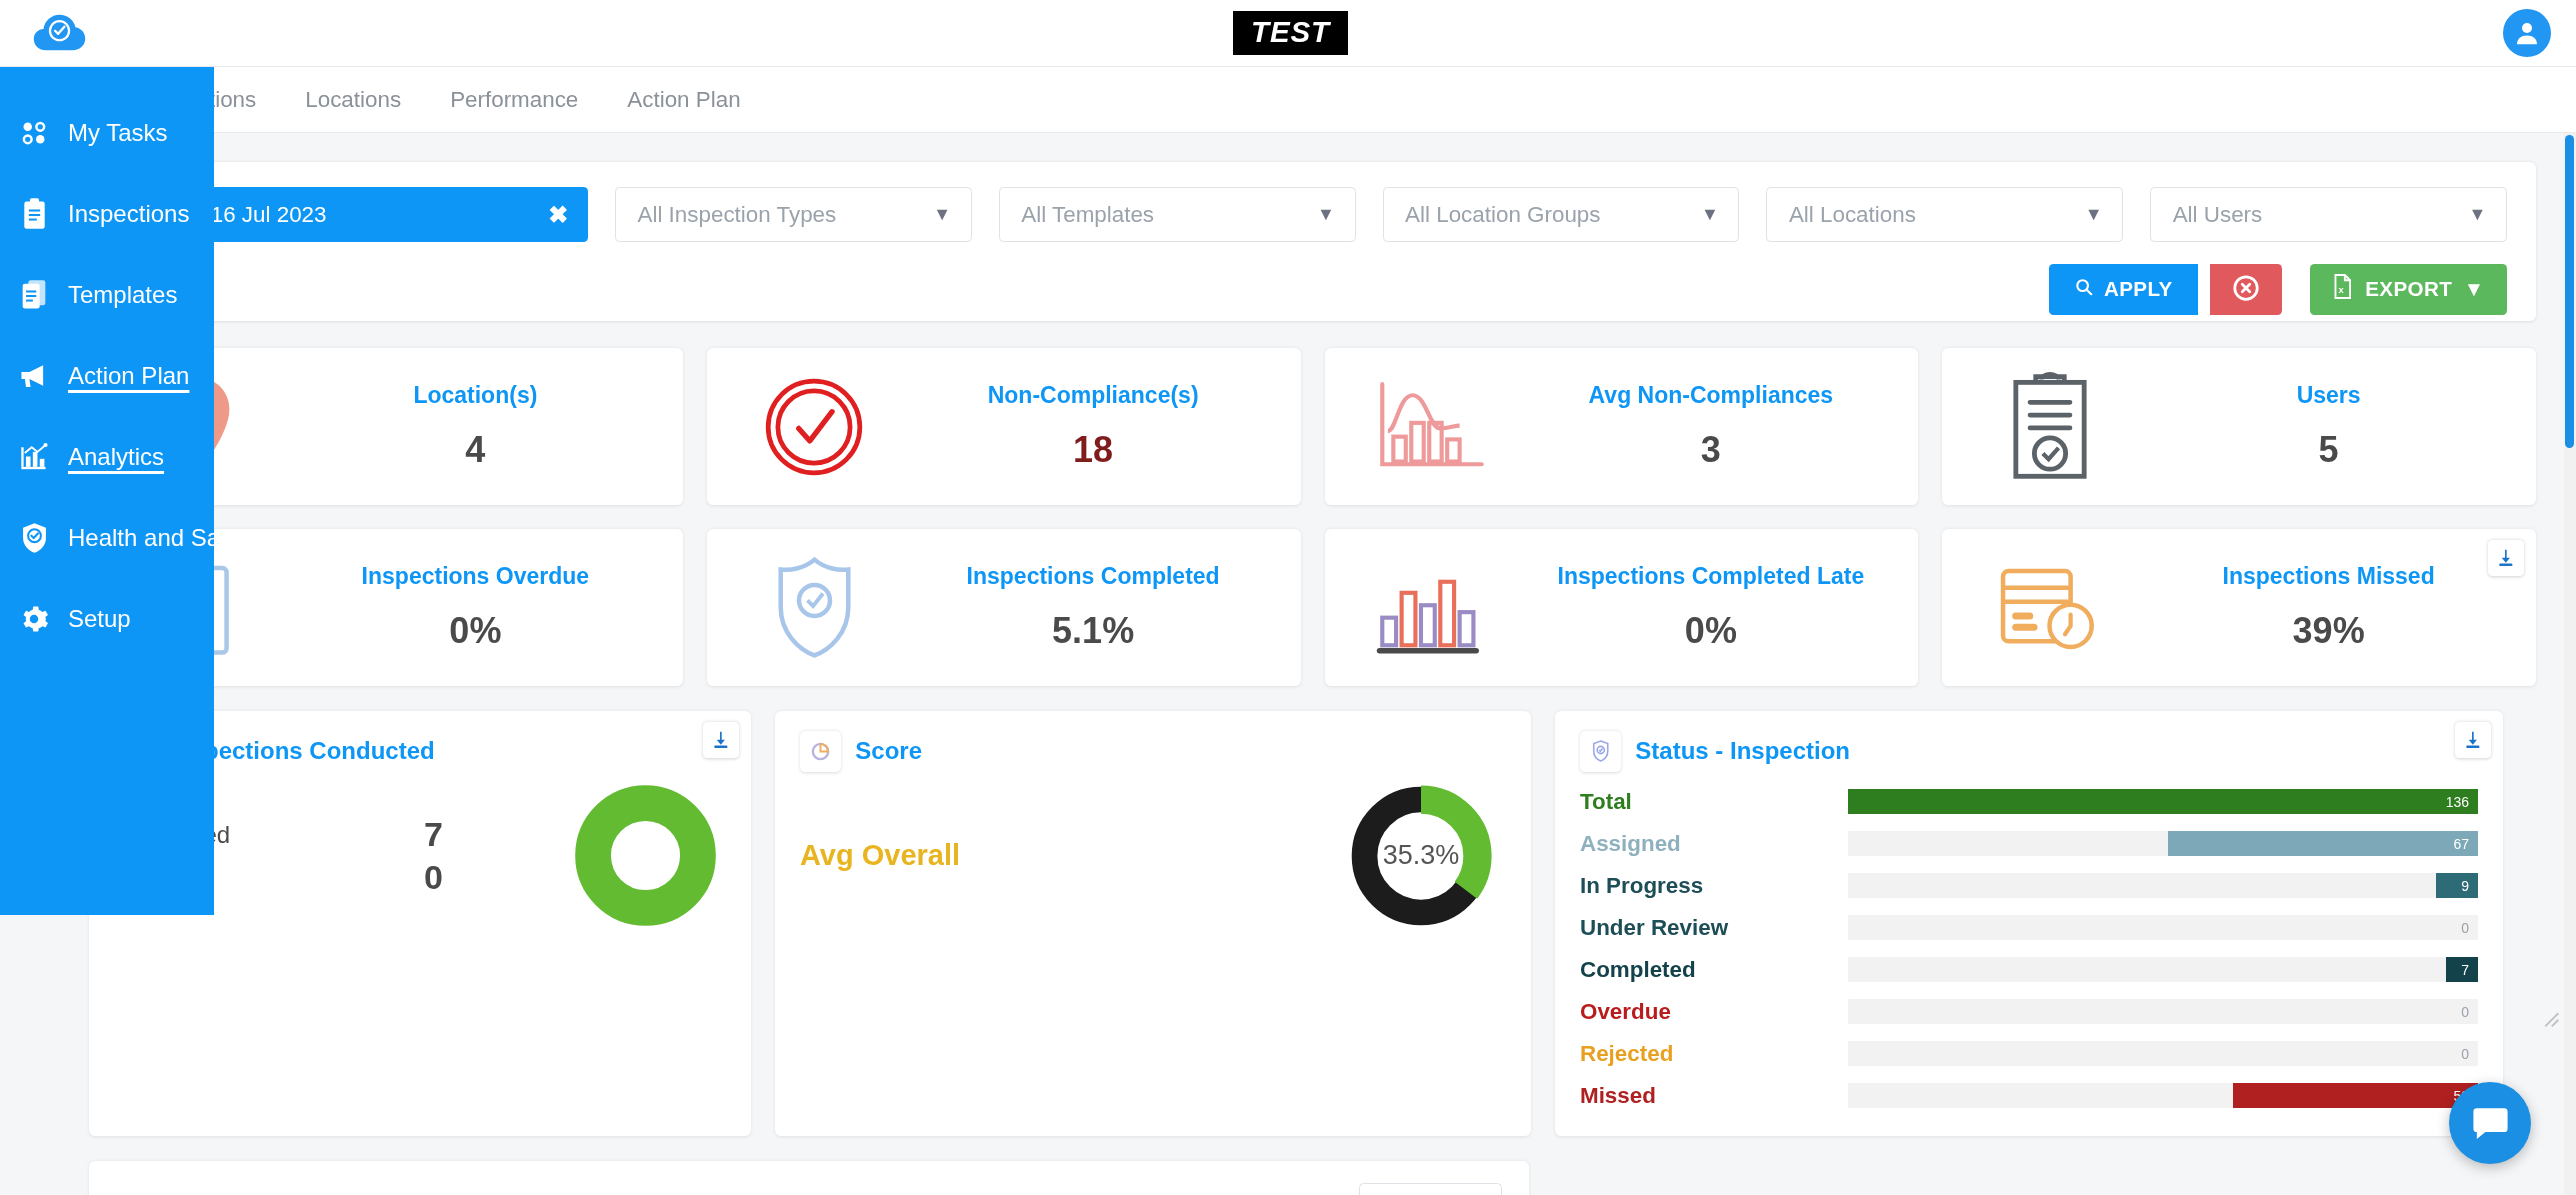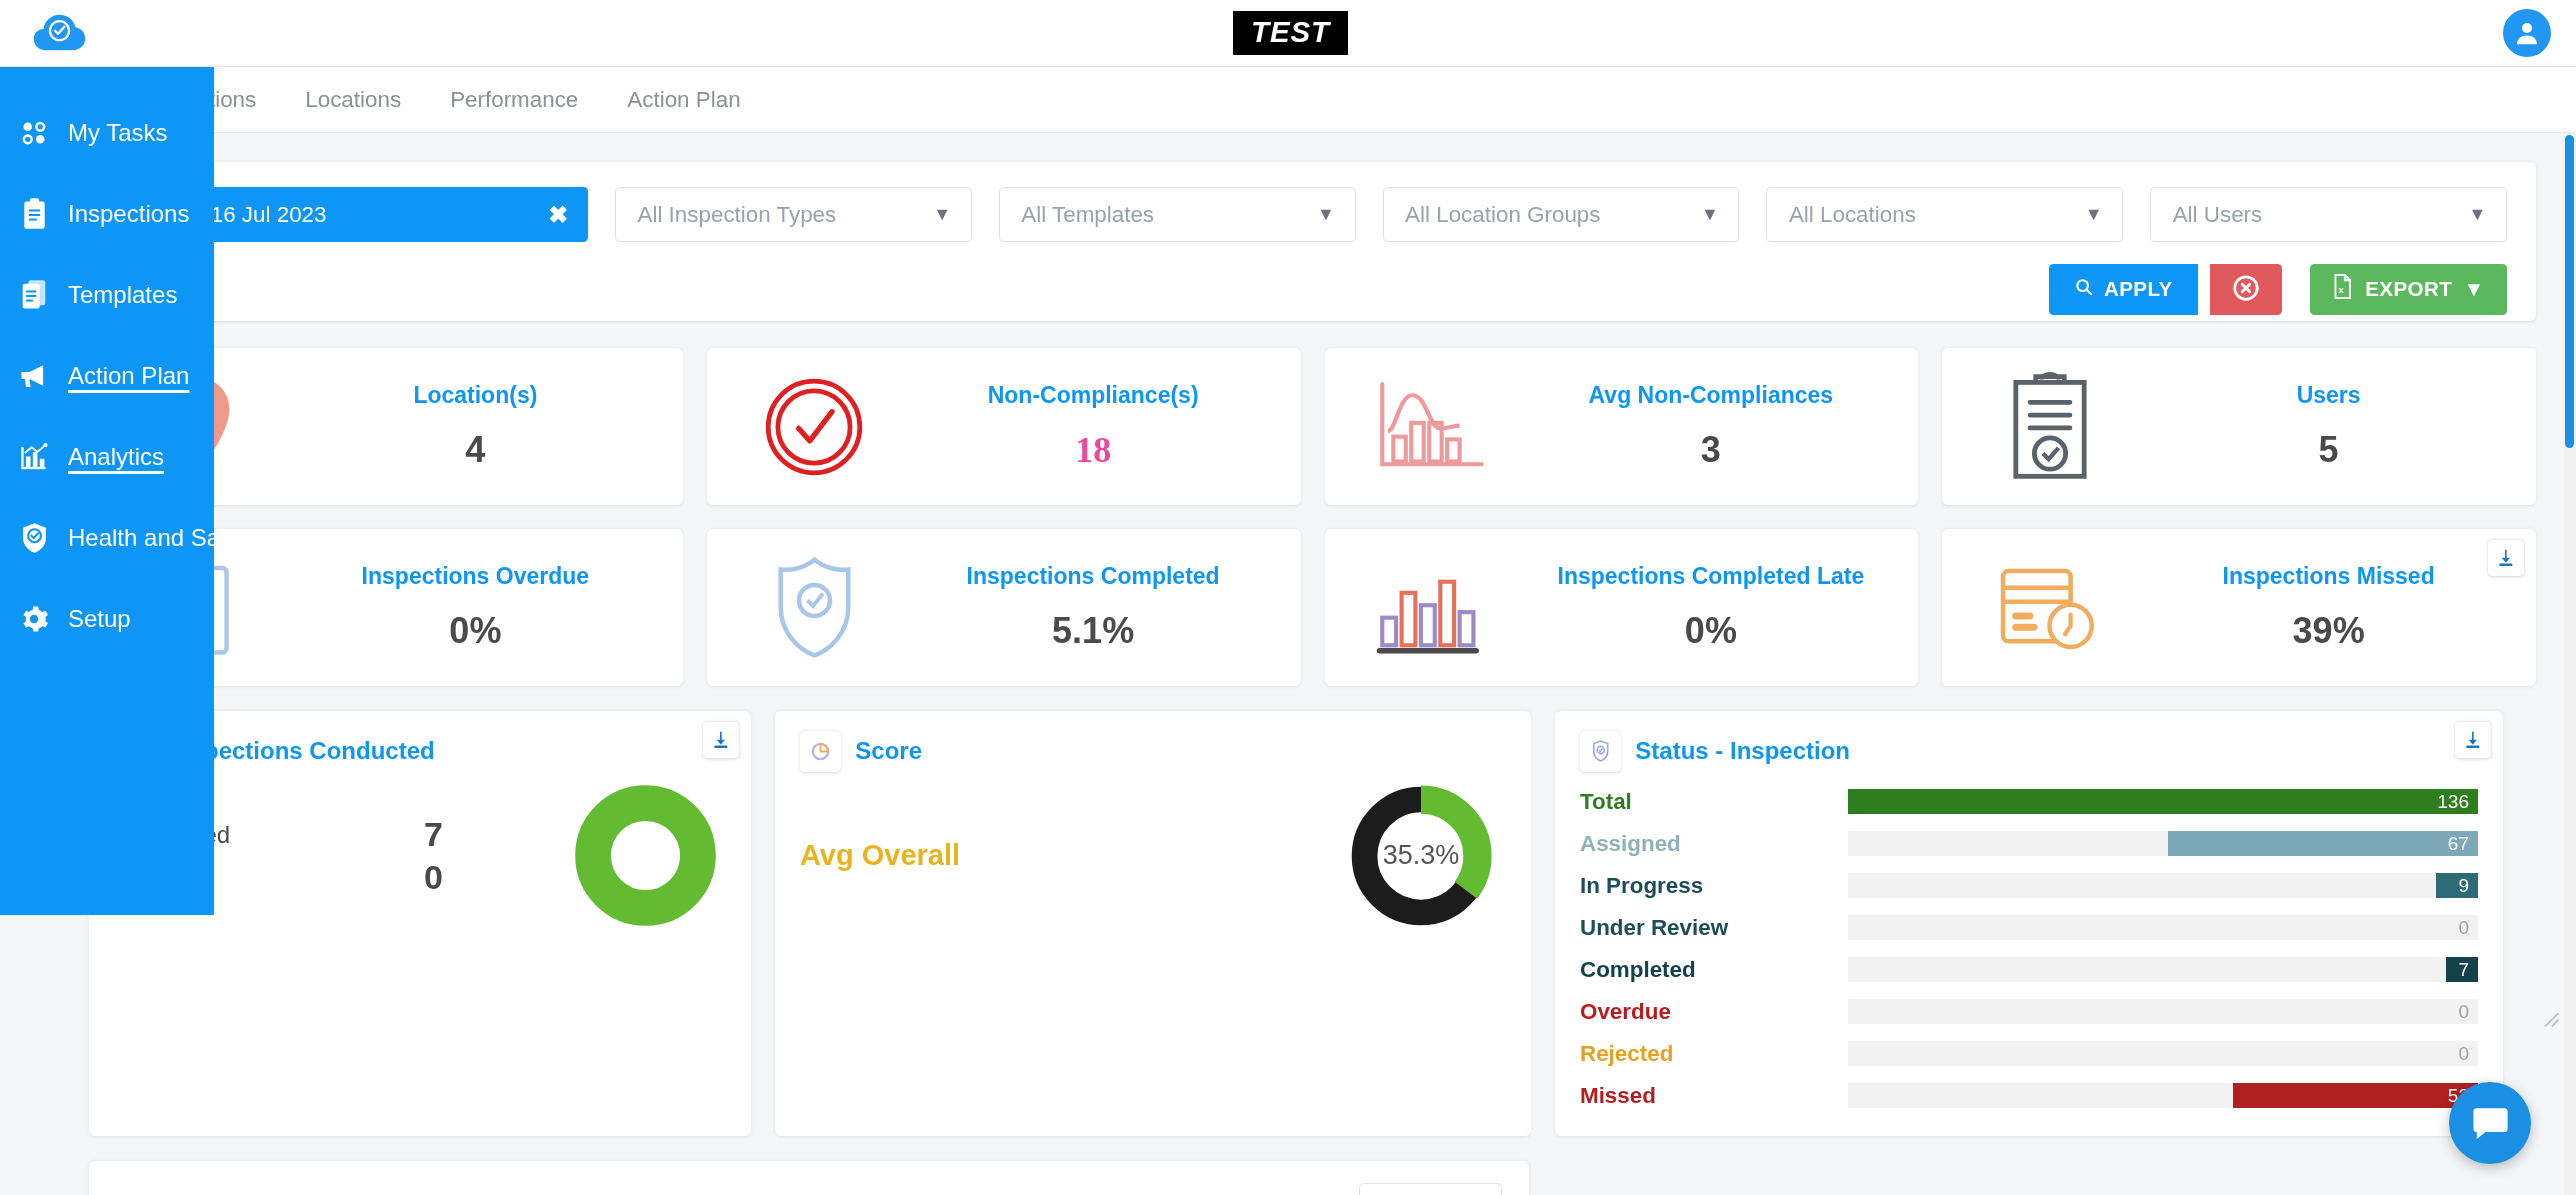--- a/index.html
+++ b/index.html
@@ -117,21 +117,21 @@
   }
   .kpi {
     background: #ffffff; border-radius: 6.3px; box-shadow: 0 0.9px 3.6px rgba(0,0,0,.09);
     height: 157px; display: flex; align-items: center; position: relative;
     padding: 0 18px;
   }
   .kpi-ico { width: 179px; flex: 0 0 179px; display: flex; align-items: center; justify-content: center; }
   .kpi-body { flex: 1; text-align: center; }
   .kpi-title { font-size: 23px; color: #0d96f5; font-weight: bold; margin-bottom: 19.7px; }
   .kpi-val { font-size: 36px; color: #4a4a4a; font-weight: bold; }
-  .kpi-val.red { color: #ec4899; font-family: Liberation Serif, serif; }
+  .kpi-val.red { color: #7f1d1d; }
   .dl-btn {
     position: absolute; right: 12.5px; top: 10.7px; width: 36px; height: 36px;
     background: #fff; border-radius: 4.5px; box-shadow: 0 0.9px 3.6px rgba(0,0,0,.18);
     display: flex; align-items: center; justify-content: center; cursor: pointer;
   }
 
   
   .mid-grid {
     display: grid; grid-template-columns: 662px 756px 948px; gap: 24px;
     margin-top: 25px; width: 2447px;
@@ -163,21 +163,21 @@
   
   .status-rows { margin-top: 5.4px; }
   .st-row { display: flex; align-items: center; height: 42px; }
   .st-label { flex: 0 0 268px; font-size: 22.4px; font-weight: bold; }
   .st-track {
     flex: 1; height: 25px; background: #f2f2f2; position: relative; border-radius: 0.9px;
   }
   .st-fill { position: absolute; right: 0; top: 0; height: 25px; }
   .st-num {
     position: absolute; right: 9px; top: 50%; transform: translateY(-50%);
-    font-size: 19px; color: #ffffff;
+    font-size: 14px; color: #ffffff;
   }
   .st-num.dark { color: #9aa2ab; }
 
   
   .bottom-card {
     background: #ffffff; border-radius: 6.3px; box-shadow: 0 0.9px 3.6px rgba(0,0,0,.09);
     margin-top: 25px; width: 1440px; height: 295px; padding: 21.5px 27px; position: relative;
   }
   .bc-head { display: flex; align-items: center; justify-content: space-between; }
   .bc-title { font-size: 24px; color: #0d96f5; font-weight: bold; }

